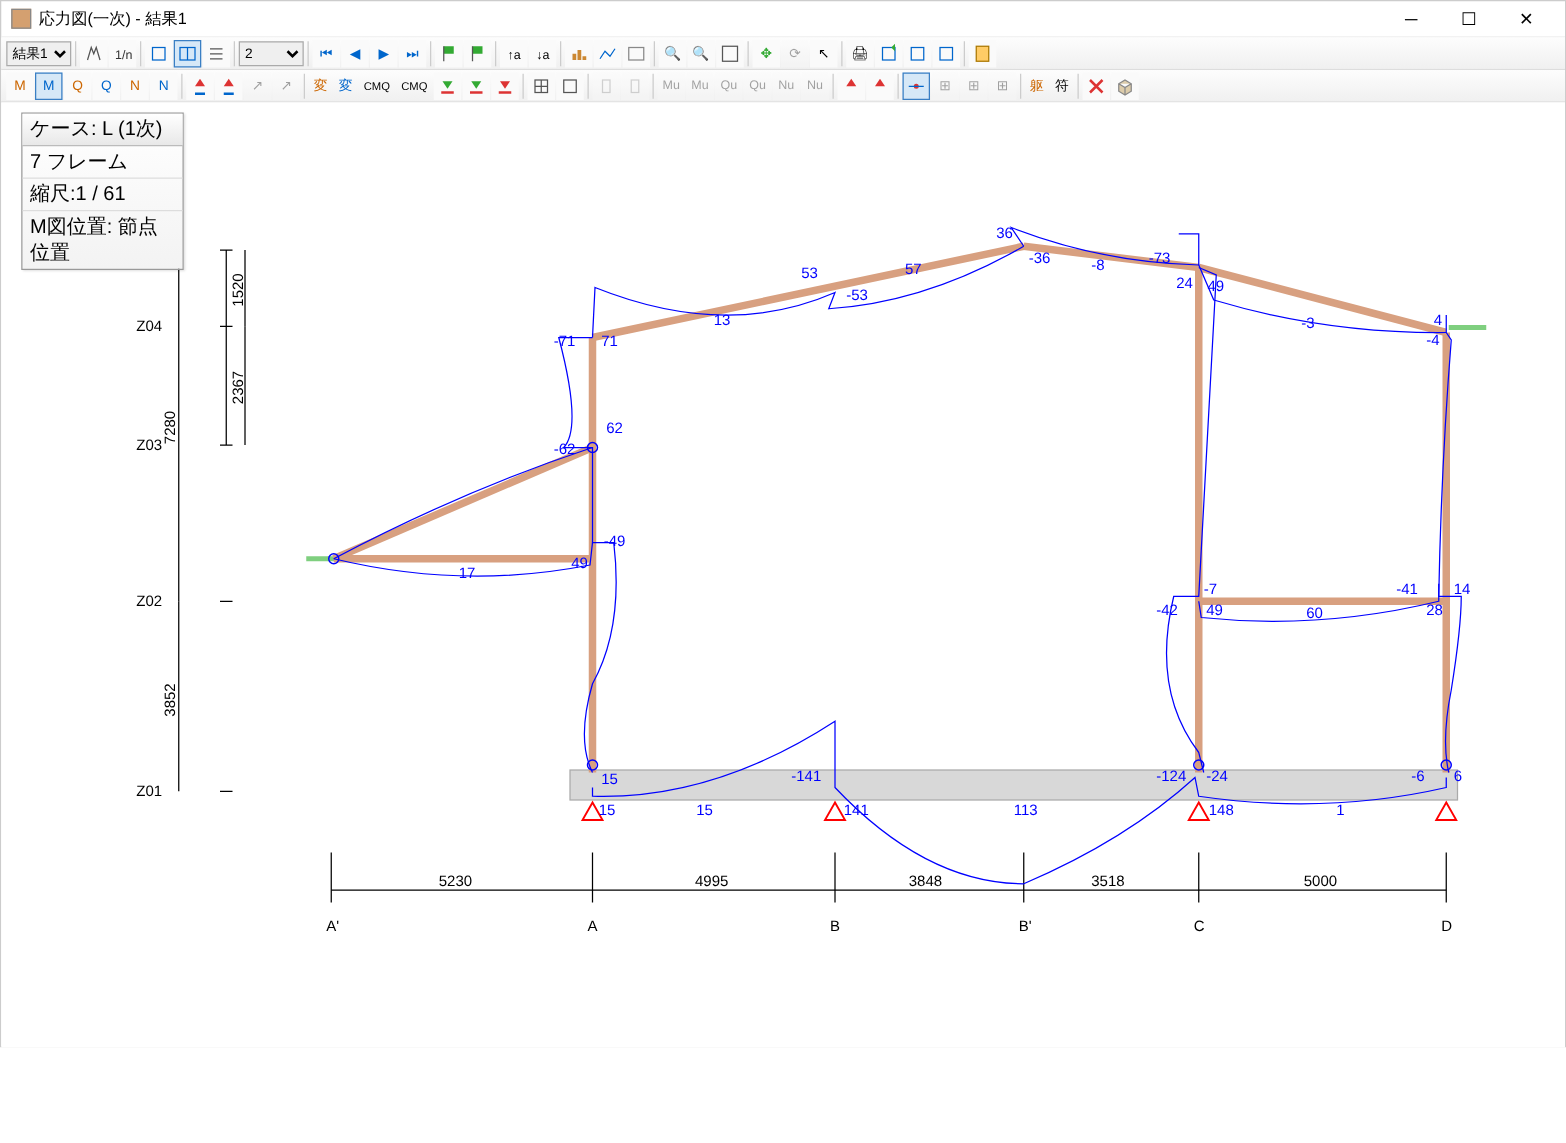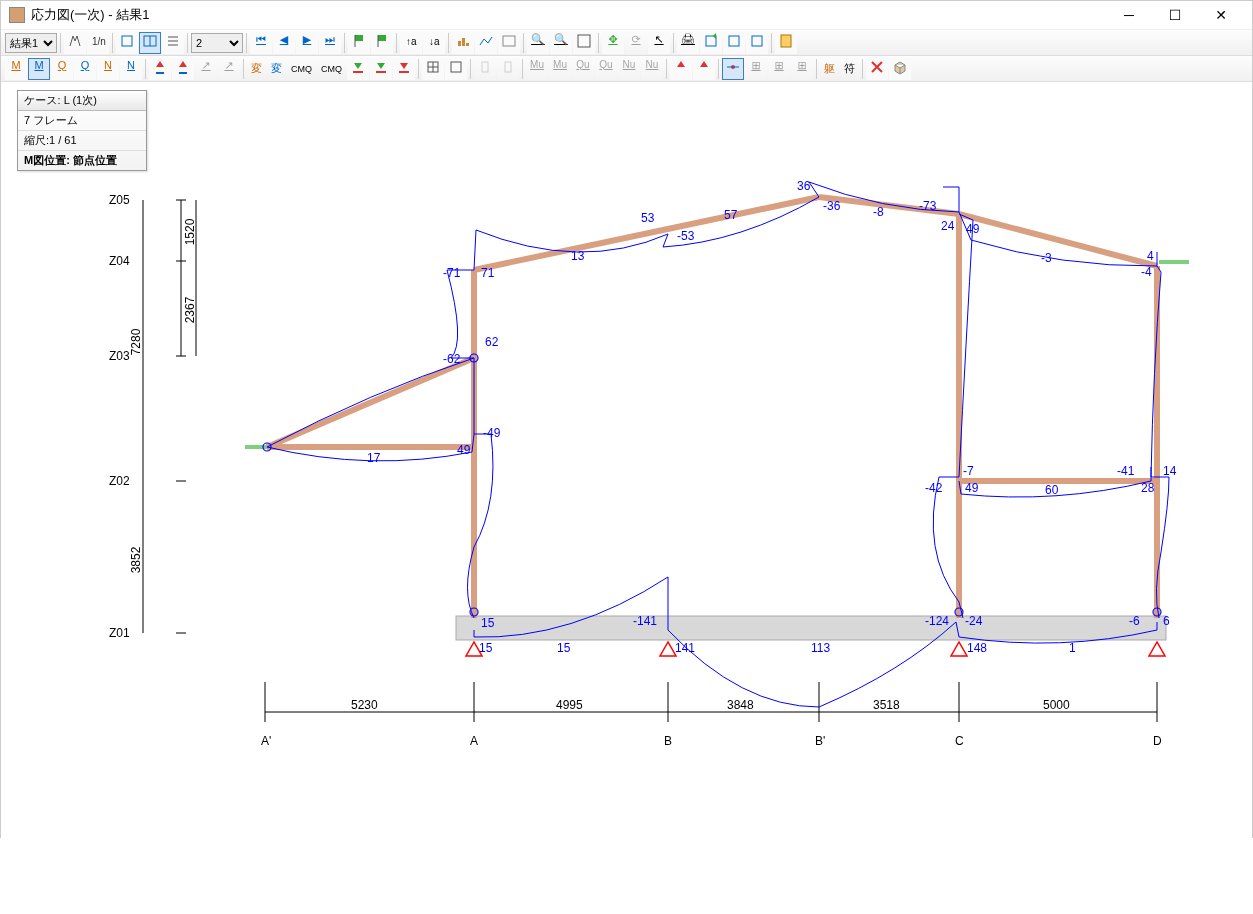--- a/index.html
+++ b/index.html
@@ -5,30 +5,30 @@
 * { margin:0; padding:0; box-sizing:border-box; }
 body { font-family:"MS UI Gothic","Meiryo",sans-serif; font-size:12px; background:#fff; overflow:hidden; }
 .window { width:1253px; height:838px; border:1px solid #ccc; display:flex; flex-direction:column; background:#fff; }
 .titlebar { height:30px; display:flex; align-items:center; padding:0 8px; border-bottom:1px solid #eee; }
 .titlebar .app-icon { width:16px; height:16px; background:#d4a070; border:1px solid #888; margin-right:6px; }
 .titlebar .title { flex:1; font-size:13px; }
 .titlebar .win-btns { display:flex; }
 .titlebar .win-btn { width:46px; height:28px; display:flex; align-items:center; justify-content:center; font-size:14px; }
 .toolbar { height:26px; display:flex; align-items:center; padding:2px 4px; gap:1px; border-bottom:1px solid #ddd; background:linear-gradient(#fdfdfd,#f0f0f0); }
 .toolbar select { height:20px; font-size:11px; border:1px solid #aaa; }
-.tb-btn { width:22px; height:22px; display:flex; justify-content:center; border:1px solid transparent; font-size:11px; cursor:pointer; background:#fafafa;text-decoration:underline; }
+.tb-btn { width:22px; height:22px; display:flex; align-items:center; justify-content:center; border:1px solid transparent; font-size:11px; cursor:pointer; background:#fafafa; }
 .tb-btn.active { border:1px solid #3a7fc4; background:#d6e8f7; }
 .tb-btn.disabled { opacity:0.35; }
 .tb-sep { width:1px; height:20px; background:#ccc; margin:0 2px; }
 .tb-text-btn { padding:0 3px; height:22px; display:flex; align-items:center; font-size:11px; border:1px solid transparent; cursor:pointer; }
 .canvas { flex:1; position:relative; background:#fff; }
-.info-box { position:absolute; left:16px; top:8px; width:130px; border:1px solid #999; background:linear-gradient(#fff,#f3f3f3); box-shadow:1px 1px 2px rgba(0,0,0,0.15); font-size:11px; }
+.info-box { position:absolute; left:16px; top:8px; width:130px; border:1px solid #999; background:linear-gradient(#fff,#f3f3f3); box-shadow:1px 1px 2px rgba(0,0,0,0.15); font-size:16px; }
 .info-row { padding:2px 6px; border-bottom:1px solid #ddd; }
 .info-row:first-child { background:linear-gradient(#fff,#e8e8e8); border-bottom:1px solid #bbb; }
-.info-row:last-child { border-bottom:none;font-weight:bold; }
+.info-row:last-child { border-bottom:none; }
 svg text { font-family:"MS UI Gothic",sans-serif; }
 .axis-lbl { font-size:12px; fill:#000; }
 .dim-lbl { font-size:12px; fill:#000; }
 .val-lbl { font-size:12px; fill:#0000ff; }
 .member { stroke:#d8a080; stroke-width:6; fill:none; }
 .member-fnd { fill:#d8d8d8; stroke:#aaa; stroke-width:1; }
 .moment { stroke:#0000ff; stroke-width:1; fill:none; }
 .dim-line { stroke:#000; stroke-width:1; }
 .ext-line { stroke:#000; stroke-width:1; }
 .support { stroke:#ff0000; stroke-width:1.5; fill:none; }

